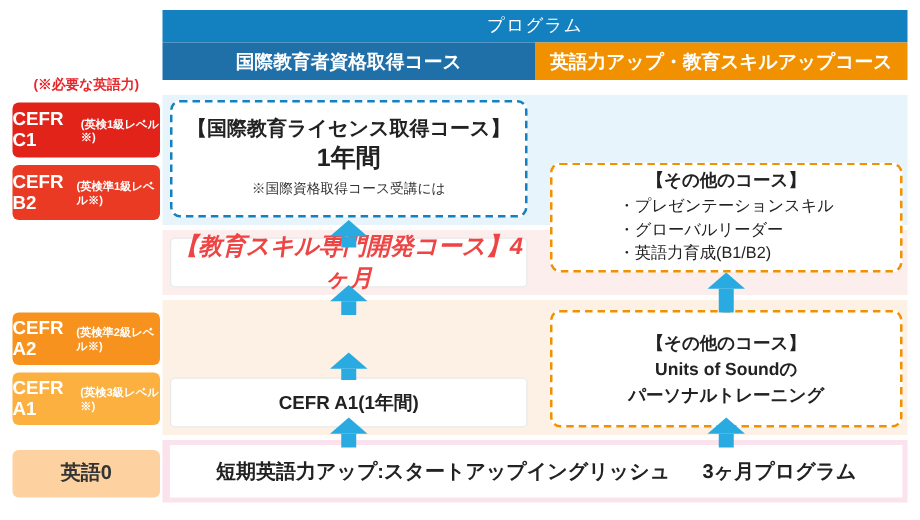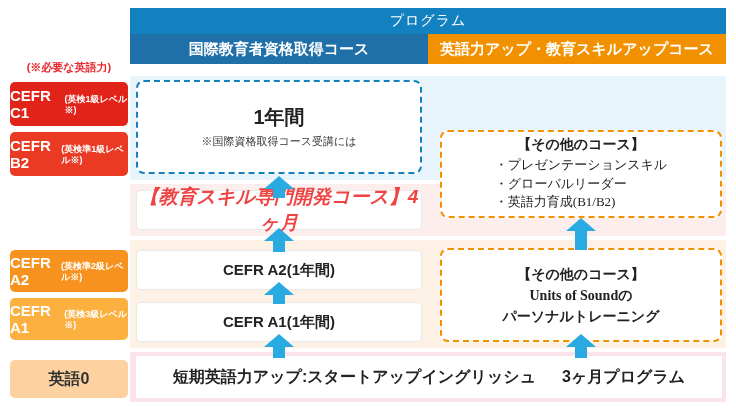--- a/index.html
+++ b/index.html
@@ -61,21 +61,21 @@
   .band-4{top:352px;height:50px;background:#fbe3ee;}
 
   
   .box{
     position:absolute;
     box-sizing:border-box;
     display:flex;flex-direction:column;align-items:center;justify-content:center;
     text-align:center;background:#ffffff;
   }
   .dashed-blue{border:2px dashed #1380bf;border-radius:8px;}
-  .dashed-orange{border:2px dashed #f29100;border-radius:8px;font-family:Liberation Serif, serif;}
+  .dashed-orange{border:2px dashed #f29100;border-radius:8px;}
   .solid-light{border:1px solid #e9e9e9;border-radius:4px;}
 
   .b-license{left:136px;top:80px;width:286px;height:94px;padding:4px 8px;}
   .b-license .l1{font-size:16px;font-weight:bold;color:#222;line-height:1.3;}
   .b-license .l2{font-size:20px;font-weight:bold;color:#222;line-height:1.3;margin-bottom:4px;}
   .b-license .l3{font-size:11px;color:#333;line-height:1.45;}
 
   .b-other1{left:440px;top:130px;width:282px;height:88px;padding:4px 10px;}
   .b-other1 .h{font-size:14px;font-weight:bold;color:#222;margin-bottom:2px;}
   .b-other1 ul{margin:0;padding:0;list-style:none;}
@@ -149,40 +149,38 @@
   </div>
   <div class="lvl lvl-a1">
     <span class="t1">CEFR A1</span>
     <span class="t2">(英検3級レベル※)</span>
   </div>
   <div class="lvl lvl-e0">
     <span class="t1">英語0</span>
   </div>
 
   <div class="box dashed-blue b-license">
+    <span class="l1">【国際教育ライセンス取得コース】</span>
     <span class="l2">1年間</span>
     <span class="l3">※国際資格取得コース受講には</span>
   </div>
 
   <div class="box dashed-orange b-other1">
     <span class="h">【その他のコース】</span>
     <ul>
       <li>・プレゼンテーションスキル</li>
       <li>・グローバルリーダー</li>
       <li>・英語力育成(B1/B2)</li>
     </ul>
   </div>
 
   <div class="box solid-light b-skill">
     <span class="t">【教育スキル専門開発コース】4ヶ月</span>
   </div>
 
-  <div class="box solid-light b-a2">
-    <span class="t">CEFR A2(1年間)</span>
-  </div>
 
   <div class="box solid-light b-a1">
     <span class="t">CEFR A1(1年間)</span>
   </div>
 
   <div class="box dashed-orange b-other2">
     <span class="h">【その他のコース】</span>
     <span class="s">Units of Soundの</span>
     <span class="s">パーソナルトレーニング</span>
   </div>

